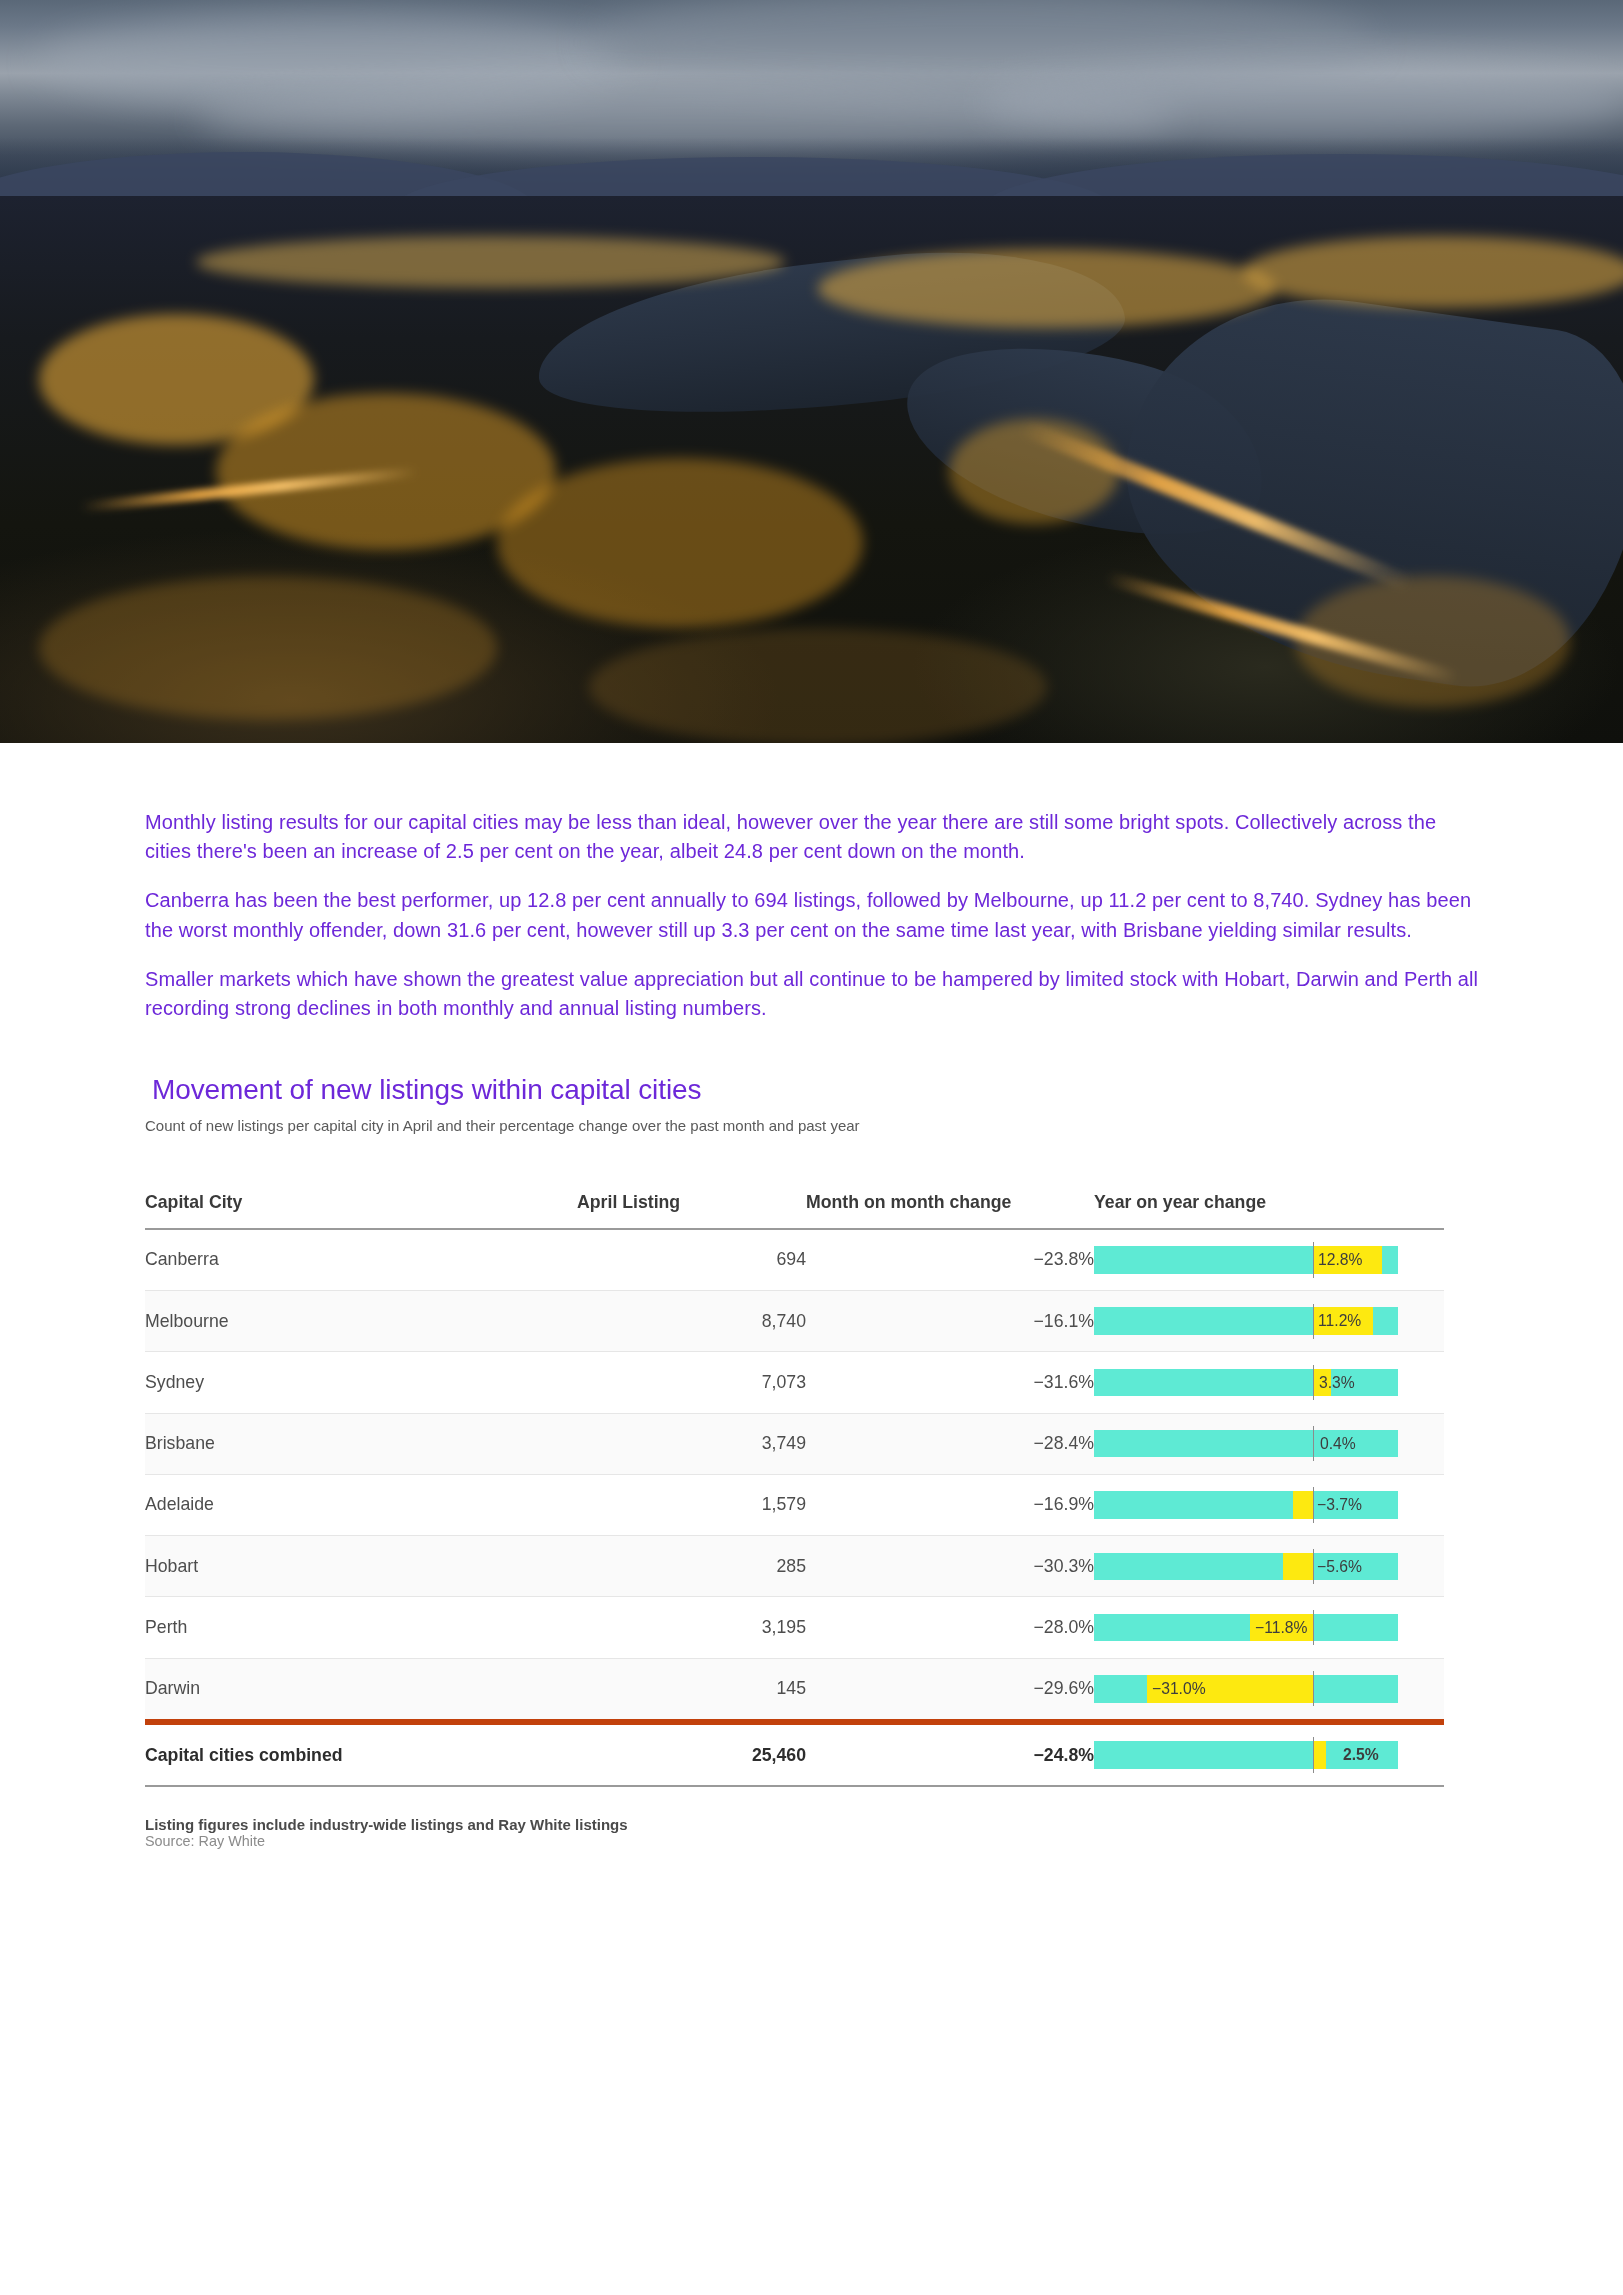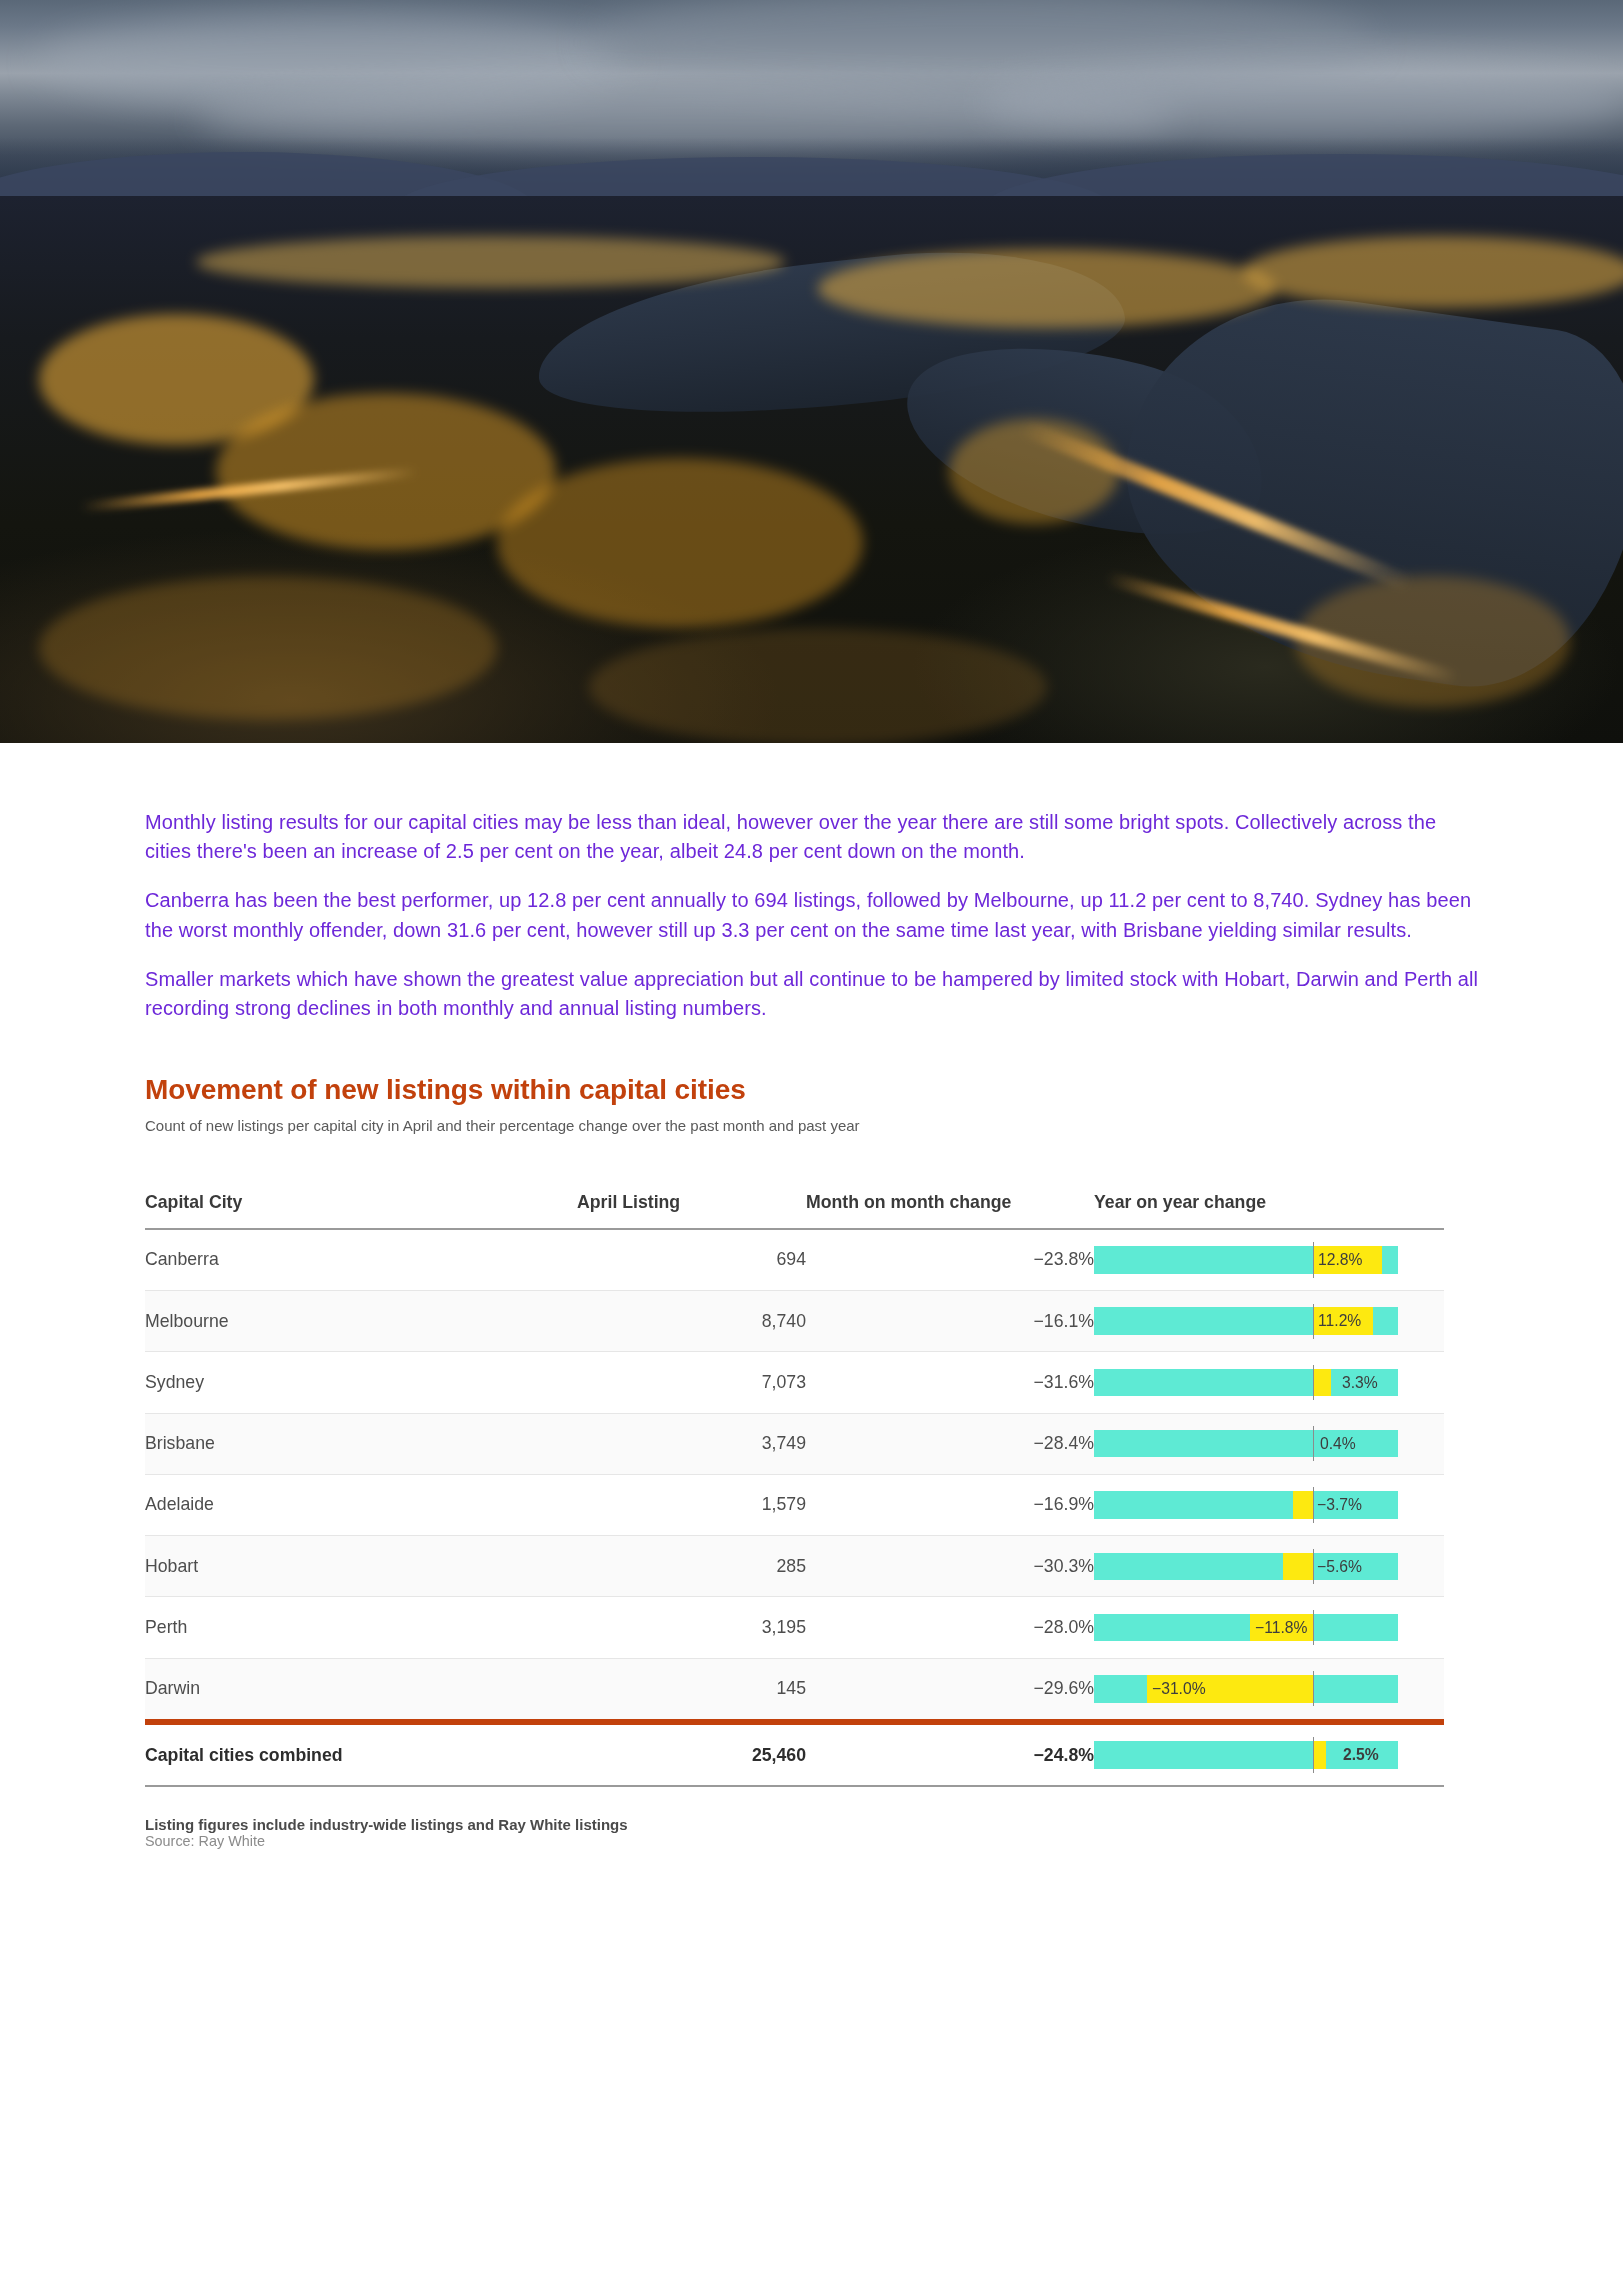--- a/index.html
+++ b/index.html
@@ -122,23 +122,23 @@
     font-size: 20px;
     line-height: 1.47;
     color: #6d28d9;
     margin: 0 0 19.6px 0;
     letter-spacing: 0.1px;
   }
   .para-wrap { padding-top: 65px; }
 
   h2.section-title {
     font-size: 28px;
-    font-weight: bold;
-    color: #c2410c;
-    margin: 50px 0 0 0;
+    font-weight: normal;
+    color: #6d28d9;
+    margin: 50px 0 0 7px;
     letter-spacing: -0.1px;
   }
   .section-sub {
     font-size: 15px;
     color: #5a5a5a;
     margin: 11.8px 0 0 0;
   }
 
   
   table.listings {
@@ -308,21 +308,21 @@
             </td>
           </tr>
           <tr>
             <td class="city">Sydney</td>
             <td class="num">7,073</td>
             <td class="mom">−31.6%</td>
             <td class="bar">
               <div class="barwrap">
                 <div class="seg" style="left: 219px; width: 17.7px;"></div>
                 <div class="zero" style="left: 219px;"></div>
-                <div class="lbl" style="left: 248px;">3.3%</div>
+                <div class="lbl" style="left: 225px;">3.3%</div>
               </div>
             </td>
           </tr>
           <tr class="zebra">
             <td class="city">Brisbane</td>
             <td class="num">3,749</td>
             <td class="mom">−28.4%</td>
             <td class="bar">
               <div class="barwrap">
                 <div class="seg" style="left: 219px; width: 0px;"></div>

